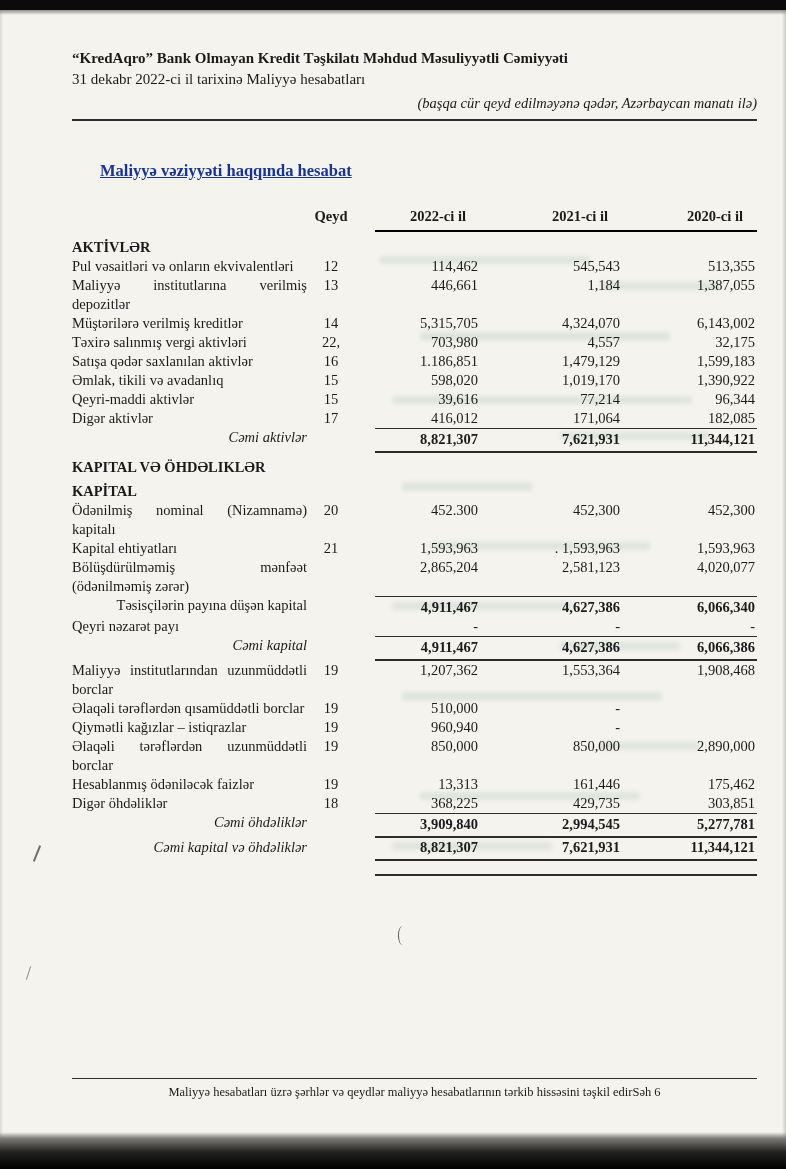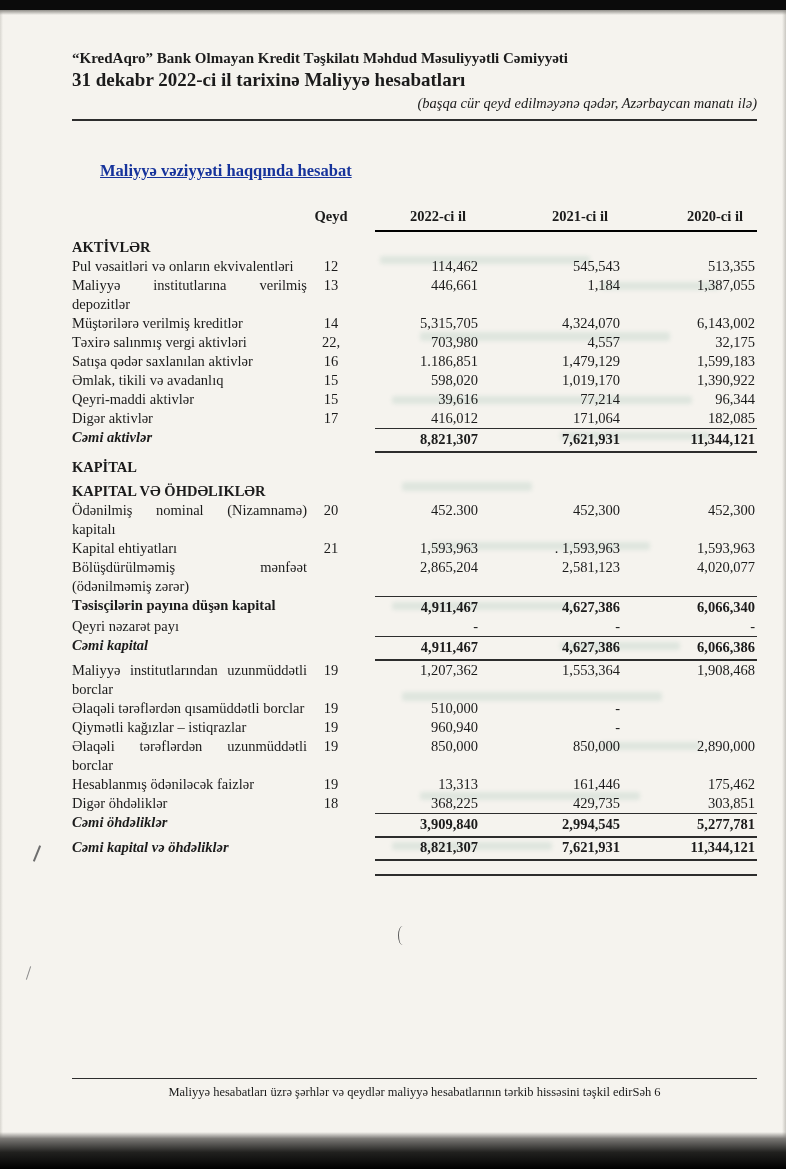--- a/index.html
+++ b/index.html
@@ -24,21 +24,21 @@
 
   
   .mark-paren { position:absolute; left:398px; top:926px; width:9px; height:19px;
     border-left:1.6px solid #5a5a5a; border-radius:50% / 50%; z-index:1; }
   .mark-slash1 { position:absolute; left:36px; top:845px; width:1.6px; height:17px; background:#6e6e6e; transform:rotate(22deg); z-index:1; }
   .mark-slash2 { position:absolute; left:28px; top:966px; width:1.4px; height:14px; background:#8a8a8a; transform:rotate(18deg); z-index:1; }
 
   .content { position:absolute; inset:0; padding:48px 29px 0 72px; z-index:2; }
 
   .company  { font-weight:bold; font-size:15px; line-height:21px; }
-  .subtitle { font-weight:bold; font-size:19px; line-height:21px; }
+  .subtitle { font-weight:normal; font-size:15px; line-height:21px; }
   .currency-note { font-style:italic; text-align:right; font-size:14.5px; line-height:20px; margin-top:3px; }
   .header-rule { height:2px; background:#2d2d2d; margin-top:6px; }
 
   .title { margin-top:40px; margin-left:28px; font-size:16.5px; color:#16339b;
     font-weight:bold; text-decoration:underline; display:inline-block;text-align:center; }
 
   .table { margin-top:26px; font-size:14.5px; display:block; }
   .row { display:flex; align-items:flex-start; line-height:19px; }
   .cell.label { width:235px; text-align:justify; }
   .cell.note  { width:48px; text-align:center; }
@@ -47,21 +47,21 @@
   .c0 { width:105px; } .c1 { width:142px; } .c2 { width:135px; }
 
   .thead { margin-bottom:6px; }
   .thead .nums { border-bottom:2px solid #000000; padding-bottom:4px; }
   .thead .th { font-weight:bold; }
   .thead .num.th { text-align:right; padding-right:14px; }
 
   .section { font-weight:bold; margin-top:5px; }
   .section .cell.label { width:auto; white-space:nowrap; text-align:right; }
 
-  .total .cell.label, .total-italic .cell.label { font-weight:bold; white-space:nowrap; text-align:left; width:235px; overflow:visible; }
+  .total .cell.label, .total-italic .cell.label { font-weight:normal; white-space:nowrap; text-align:right; width:235px; overflow:visible; }
   .total-italic .cell.label { font-style:italic; }
   .total .num, .total-italic .num { font-weight:bold; }
 
   .nums.ra { border-top:1.8px solid #2d2d2d; padding-top:1px; }
   .nums.rb { border-bottom:2px solid #2d2d2d; padding-bottom:2px; }
 
   .closing-rule { height:2px; background:#2d2d2d; width:382px; margin-left:303px; margin-top:13px; }
 
   .footer { position:absolute; left:72px; right:29px; top:1078px; font-size:12.5px; z-index:2; }
   .footer-rule { height:1.3px; background:#2d2d2d; margin-bottom:6px; }
@@ -199,24 +199,24 @@
           <div class="row total-italic">
             <div class="cell label">Cəmi aktivlər</div>
             <div class="cell note"></div>
             <div class="nums ra rb">
               <div class="cell num c0">8,821,307</div>
               <div class="cell num c1">7,621,931</div>
               <div class="cell num c2">11,344,121</div>
             </div>
           </div>
           <div class="row section">
+            <div class="cell label">KAPITAL VƏ ÖHDƏLIKLƏR</div>
+          </div>
+          <div class="row section">
             <div class="cell label">KAPİTAL</div>
-          </div>
-          <div class="row section">
-            <div class="cell label">KAPITAL VƏ ÖHDƏLIKLƏR</div>
           </div>
           <div class="row item">
             <div class="cell label">Ödənilmiş nominal (Nizamnamə) kapitalı</div>
             <div class="cell note">20</div>
             <div class="nums">
               <div class="cell num c0">452.300</div>
               <div class="cell num c1">452,300</div>
               <div class="cell num c2">452,300</div>
             </div>
           </div>

